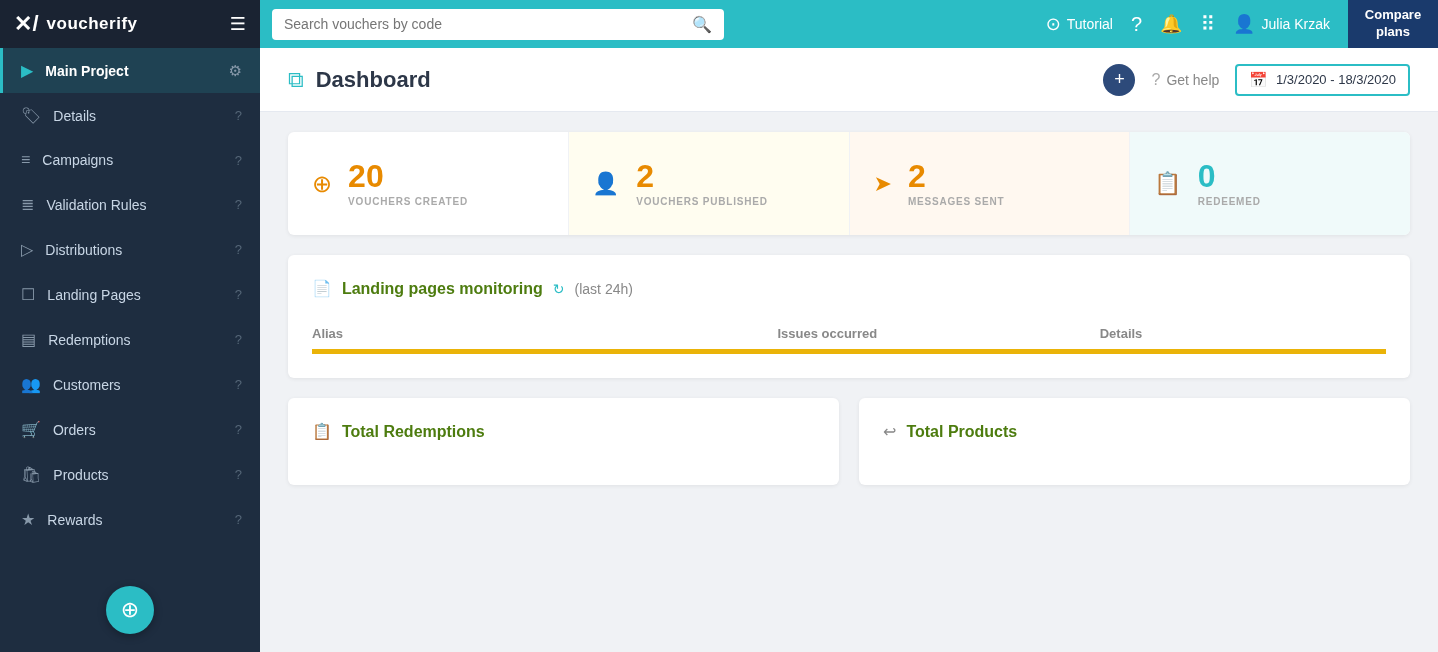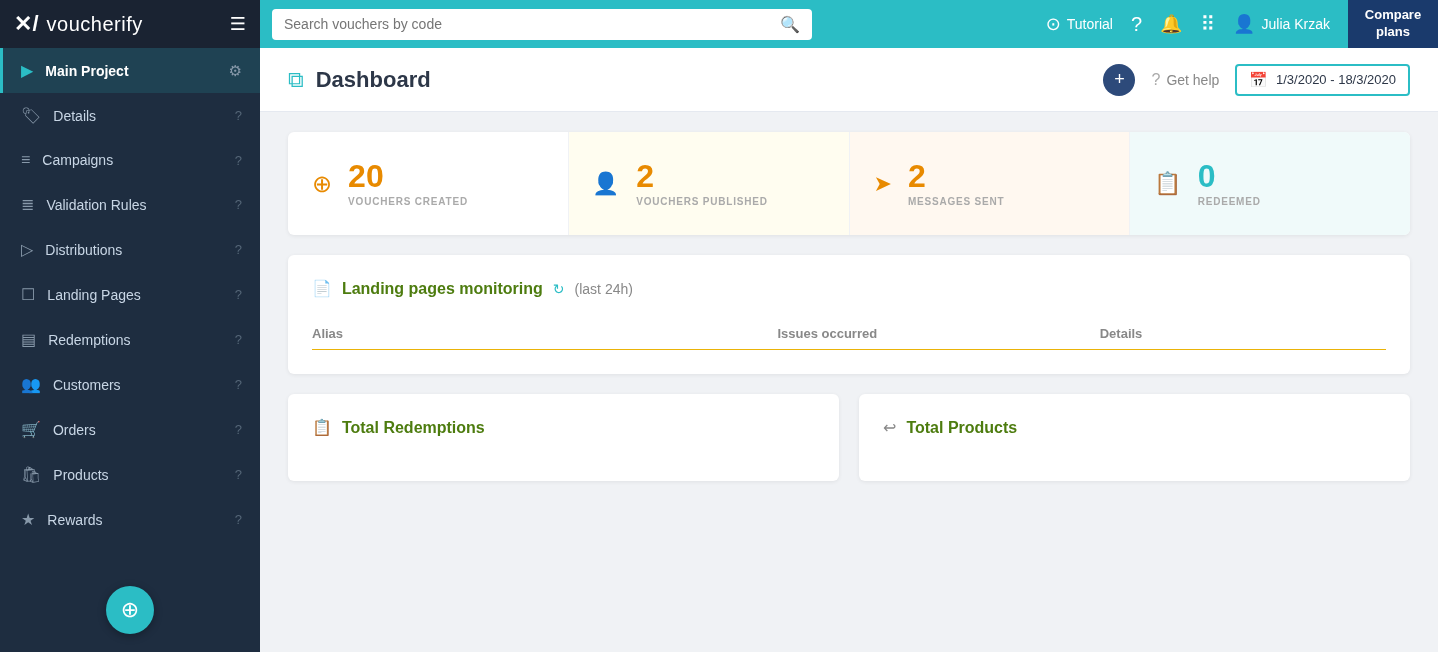--- a/index.html
+++ b/index.html
@@ -7,27 +7,27 @@
 
     
     .topnav {
       display: flex; align-items: center; background: #2bbdc5; height: 48px; flex-shrink: 0;
     }
     .topnav-left {
       width: 260px; background: #1a2332; display: flex; align-items: center; justify-content: space-between; height: 100%; padding: 0 14px;
     }
     .logo { display: flex; align-items: center; gap: 8px; }
     .logo-icon { color: white; font-size: 22px; font-weight: bold; }
-    .logo-text { color: white; font-size: 20px; font-weight: 400; letter-spacing: 0.5px; text-align: center; }
+    .logo-text { color: white; font-size: 17px; font-weight: 700; letter-spacing: 0.5px; text-align: center; }
     .hamburger { color: white; font-size: 18px; cursor: pointer; }
     .topnav-search {
       flex: 1; padding: 0 12px; display: flex; align-items: center;
     }
     .search-box {
-      display: flex; align-items: center; background: white; border-radius: 4px; padding: 6px 12px; width: 540px;
+      display: flex; align-items: center; background: white; border-radius: 4px; padding: 6px 12px; width: 452px;
     }
     .search-box input {
       border: none; outline: none; font-size: 14px; color: #555; width: 100%; background: transparent;
     }
     .search-icon { color: #aaa; font-size: 16px; margin-left: 6px; cursor: pointer; }
     .topnav-right {
       display: flex; align-items: center; gap: 18px; padding-right: 0;
     }
     .nav-item { display: flex; align-items: center; gap: 6px; color: white; font-size: 14px; cursor: pointer; white-space: nowrap; }
     .nav-icon { font-size: 18px; color: white; }
@@ -101,21 +101,21 @@
     .stat-number { font-size: 32px; font-weight: 700; line-height: 1; }
     .stat-number.orange { color: #e88a00; }
     .stat-number.teal { color: #2bbdc5; }
     .stat-label { font-size: 10px; font-weight: 700; color: #aaa; letter-spacing: 0.8px; margin-top: 4px; text-transform: uppercase; }
 
     
     .card { background: white; border-radius: 6px; box-shadow: 0 1px 4px rgba(0,0,0,0.07); margin-bottom: 20px; padding: 24px; }
     .card-header { display: flex; align-items: center; gap: 10px; margin-bottom: 20px; }
     .card-title { font-size: 16px; font-weight: 600; color: #4d7c0f; }
     .card-subtitle { color: #888; font-size: 14px; }
-    .table-header { display: flex; padding: 8px 0; border-bottom: 1px solid #eab308; gap: 36px; }
+    .table-header { display: flex; padding: 8px 0; border-bottom: 5px solid #eab308; gap: 36px; }
     .th { font-size: 13px; font-weight: 600; color: #888; flex: 1; }
     .th:first-child { flex: 1.5; }
 
     
     .bottom-row { display: flex; gap: 20px; }
     .bottom-card { flex: 1; background: white; border-radius: 6px; box-shadow: 0 1px 4px rgba(0,0,0,0.07); padding: 24px; }
   </style>
 </head>
 <body>
 

